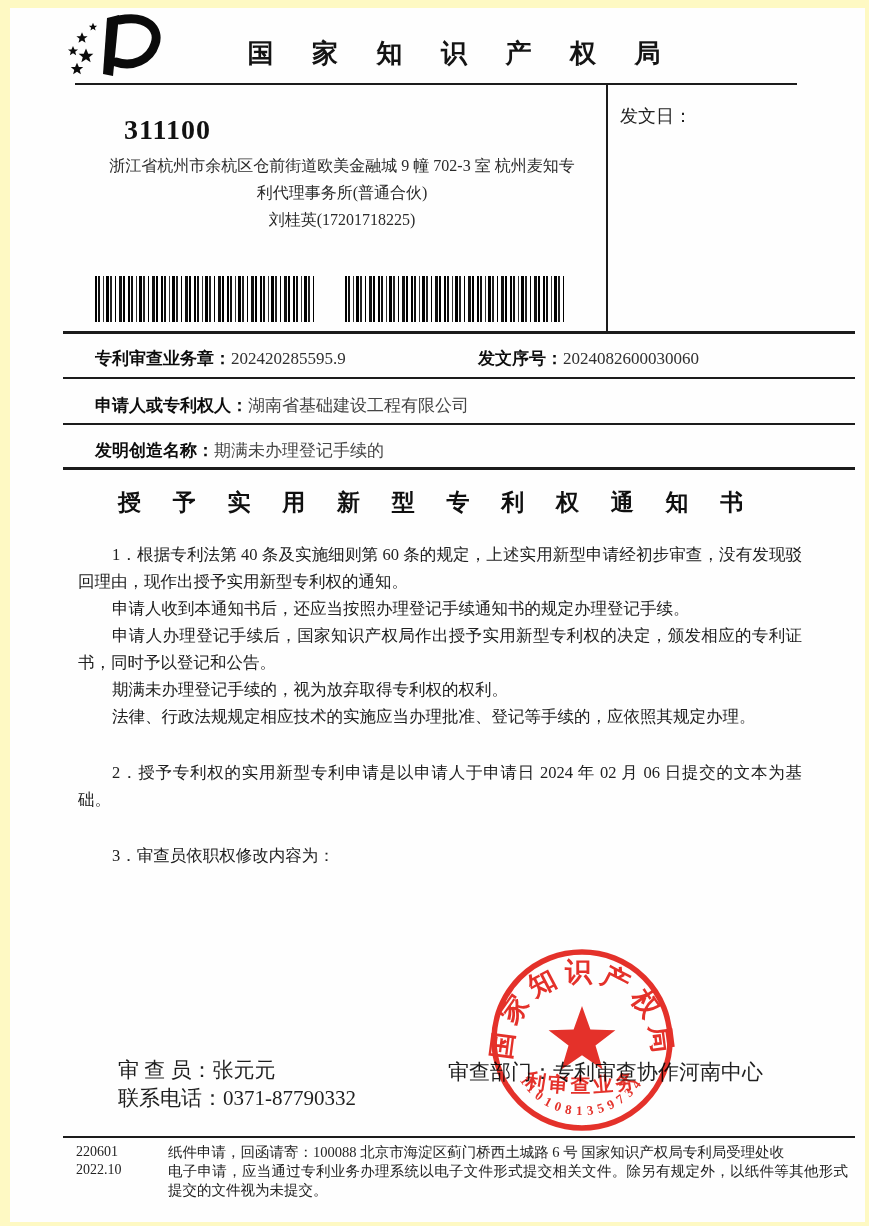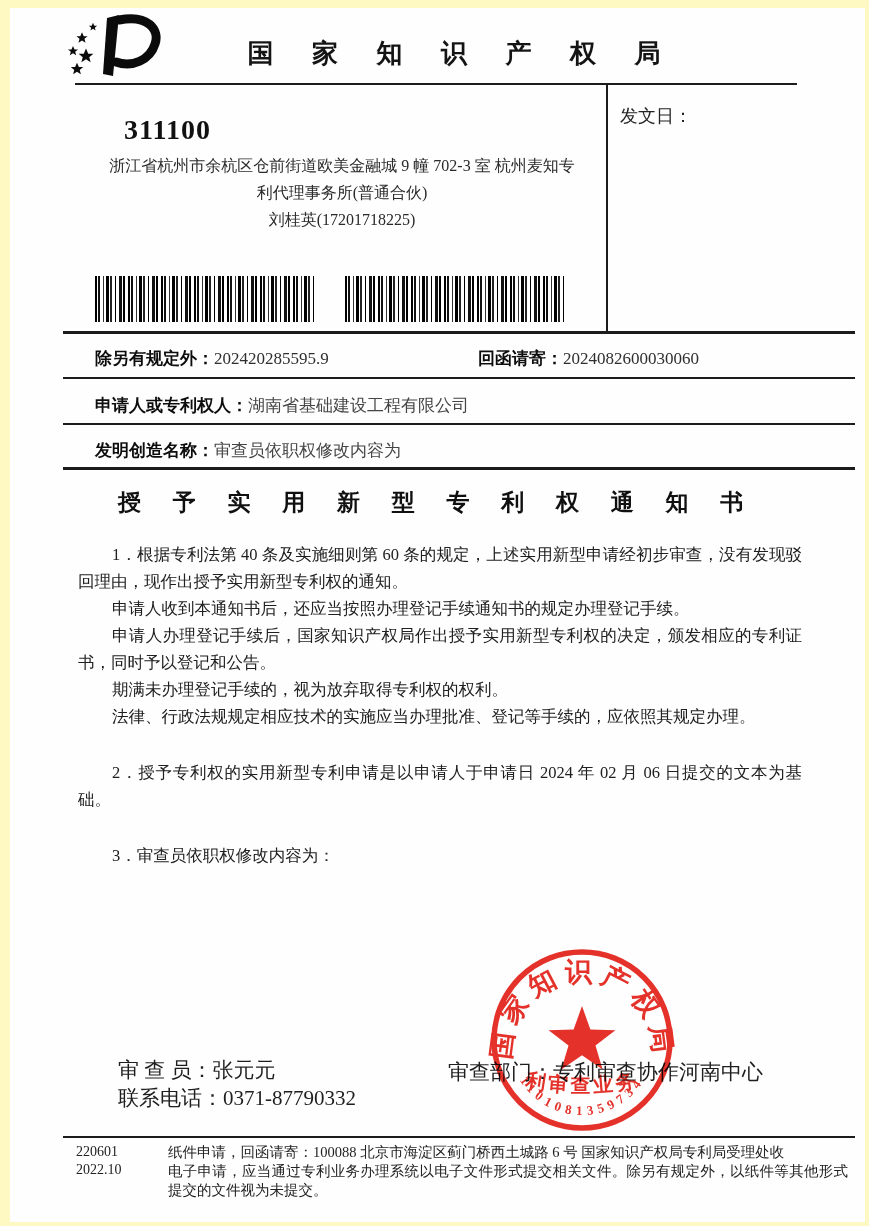--- a/index.html
+++ b/index.html
@@ -85,34 +85,34 @@
   </div>
 
   <div class="abs dispatch-label">发文日：</div>
 
   <div class="abs barcode" style="left:95px; top:276px; width:219px;"></div>
   <div class="abs barcode" style="left:345px; top:276px; width:219px;"></div>
 
   <div class="abs rule" style="left:63px; top:331px; width:792px; height:3px;"></div>
 
   <div class="abs fieldrow" style="left:95px; top:347px;">
-    <span class="lbl">除另有规定外：</span><span class="val">202420285595.9</span>
+    <span class="lbl">专利审查业务章：</span><span class="val">202420285595.9</span>
   </div>
   <div class="abs fieldrow" style="left:478px; top:347px;">
-    <span class="lbl">回函请寄：</span><span class="val">2024082600030060</span>
+    <span class="lbl">发文序号：</span><span class="val">2024082600030060</span>
   </div>
   <div class="abs rule" style="left:63px; top:377px; width:792px; height:2px;"></div>
 
   <div class="abs fieldrow" style="left:95px; top:394px;">
     <span class="lbl">申请人或专利权人：</span><span class="scanned">湖南省基础建设工程有限公司</span>
   </div>
   <div class="abs rule" style="left:63px; top:423px; width:792px; height:2px;"></div>
 
   <div class="abs fieldrow" style="left:95px; top:439px;">
-    <span class="lbl">发明创造名称：</span><span class="scanned">审查员依职权修改内容为</span>
+    <span class="lbl">发明创造名称：</span><span class="scanned">期满未办理登记手续的</span>
   </div>
   <div class="abs rule" style="left:63px; top:467px; width:792px; height:2.5px;"></div>
 
   <div class="abs notice-title">授 予 实 用 新 型 专 利 权 通 知 书</div>
 
   <div class="abs bodytext">
     <p>1．根据专利法第 40 条及实施细则第 60 条的规定，上述实用新型申请经初步审查，没有发现驳回理由，现作出授予实用新型专利权的通知。</p>
     <p>申请人收到本通知书后，还应当按照办理登记手续通知书的规定办理登记手续。</p>
     <p>申请人办理登记手续后，国家知识产权局作出授予实用新型专利权的决定，颁发相应的专利证书，同时予以登记和公告。</p>
     <p>期满未办理登记手续的，视为放弃取得专利权的权利。</p>

